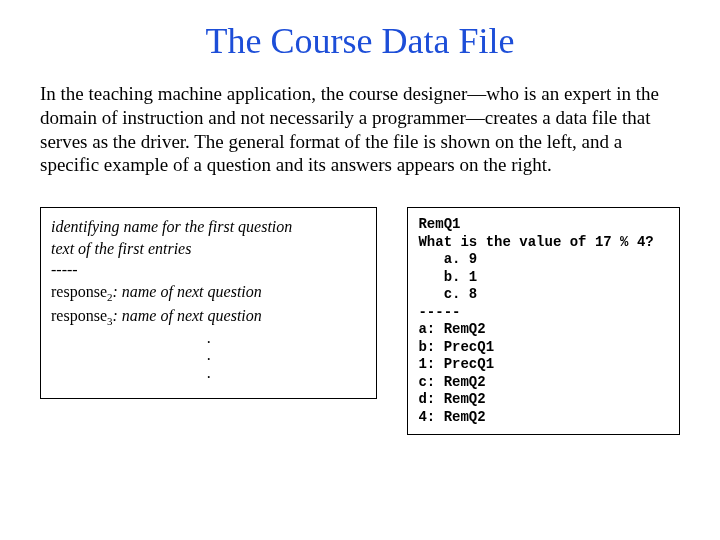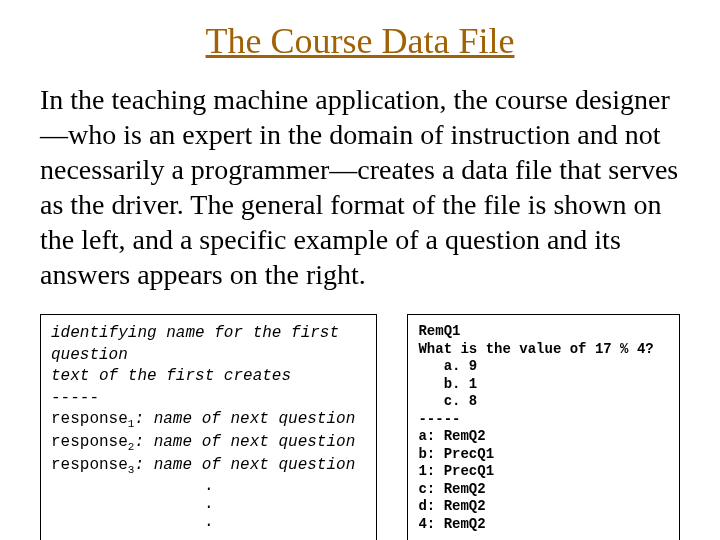--- a/index.html
+++ b/index.html
@@ -11,46 +11,44 @@
     background: #fff;
     color: #000;
   }
   .slide {
     padding: 10px 40px 20px 40px;
     box-sizing: border-box;
   }
   .title {
     text-align: center;
     font-size: 36px;
-    color: #a16207;
+    color: #1d4ed8;
     margin: 10px 0 20px 0;
     font-weight: normal;
-    text-decoration: underline;
   }
   .body-text {
-    font-size: 28px;
+    font-size: 19px;
     line-height: 1.25;
-    margin-bottom: 22px;
+    margin-bottom: 30px;
   }
   .columns {
     display: flex;
     gap: 30px;
     align-items: flex-start;
   }
   .panel {
     border: 1px solid #000;
     padding: 8px 10px;
     box-sizing: border-box;
   }
   .panel-left {
     width: 372px;
     font-size: 16px;
     font-style: italic;
     line-height: 1.35;
-    font-family: Liberation Mono, monospace;
   }
   .panel-left .roman { font-style: normal; }
   .panel-left .sub { font-size: 11px; vertical-align: sub; font-style: normal; }
   .panel-left .dots { text-align: center; line-height: 1.1; }
   .panel-right {
     width: 300px;
     font-family: "Courier New", Courier, monospace;
     font-size: 14px;
     font-weight: bold;
     line-height: 1.25;
@@ -62,23 +60,22 @@
 
 <div class="slide">
   <h1 class="title">The Course Data File</h1>
 
   <div class="body-text">In the teaching machine application, the course designer—who is an expert in the domain of instruction and not necessarily a programmer—creates a data file that serves as the driver.  The general format of the file is shown on the left, and a specific example of a question and its answers appears on the right.</div>
 
   <div class="columns">
 
     <div class="panel panel-left">
       <div>identifying name for the first question</div>
-      <div>text of the first creates</div>
+      <div>text of the first entries</div>
       <div class="roman">-----</div>
-      <div><span class="roman">response</span><span class="sub">1</span><span>: name of next question</span></div>
       <div><span class="roman">response</span><span class="sub">2</span><span>: name of next question</span></div>
       <div><span class="roman">response</span><span class="sub">3</span><span>: name of next question</span></div>
       <div class="dots roman">.</div>
       <div class="dots roman">.</div>
       <div class="dots roman">.</div>
       <div style="height:8px"></div>
     </div>
 
     <div class="panel panel-right"><div>RemQ1</div><div>What is the value of 17 % 4?</div><div>   a. 9</div><div>   b. 1</div><div>   c. 8</div><div>-----</div><div>a: RemQ2</div><div>b: PrecQ1</div><div>1: PrecQ1</div><div>c: RemQ2</div><div>d: RemQ2</div><div>4: RemQ2</div></div>
 

